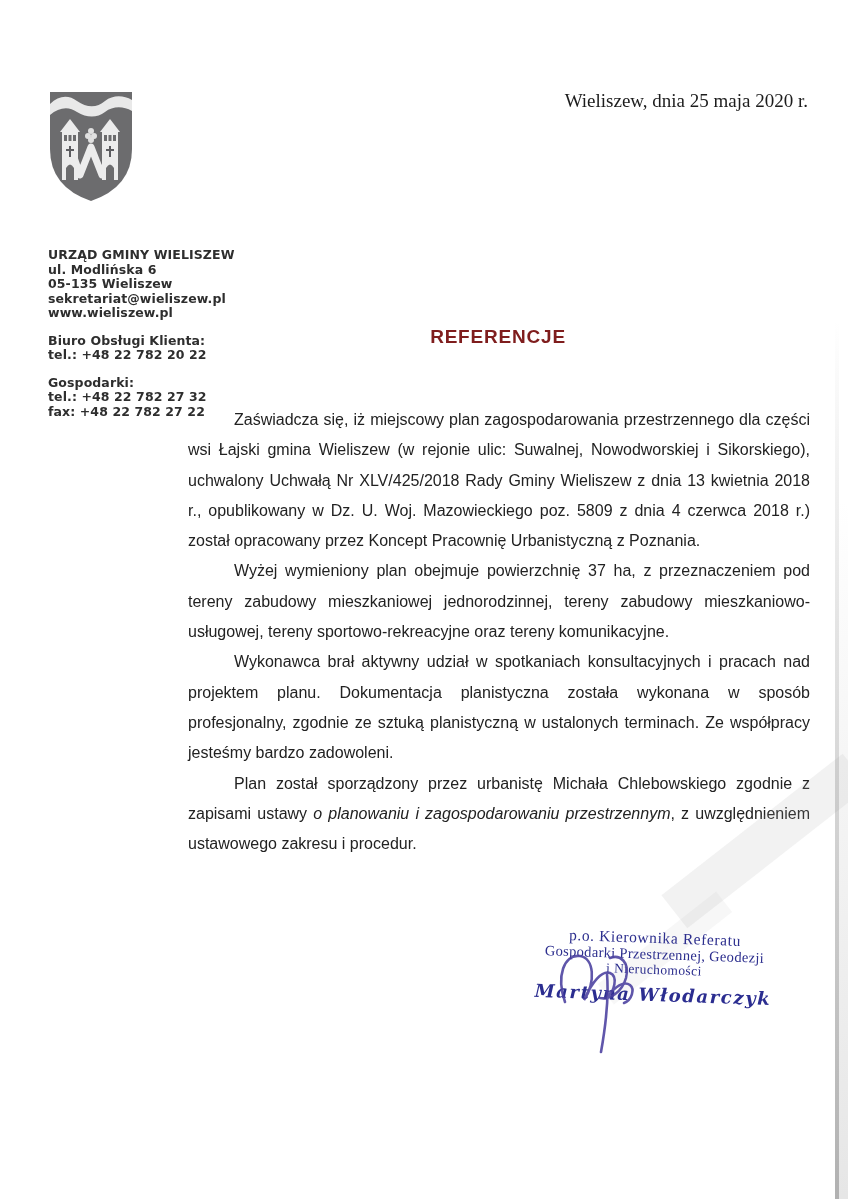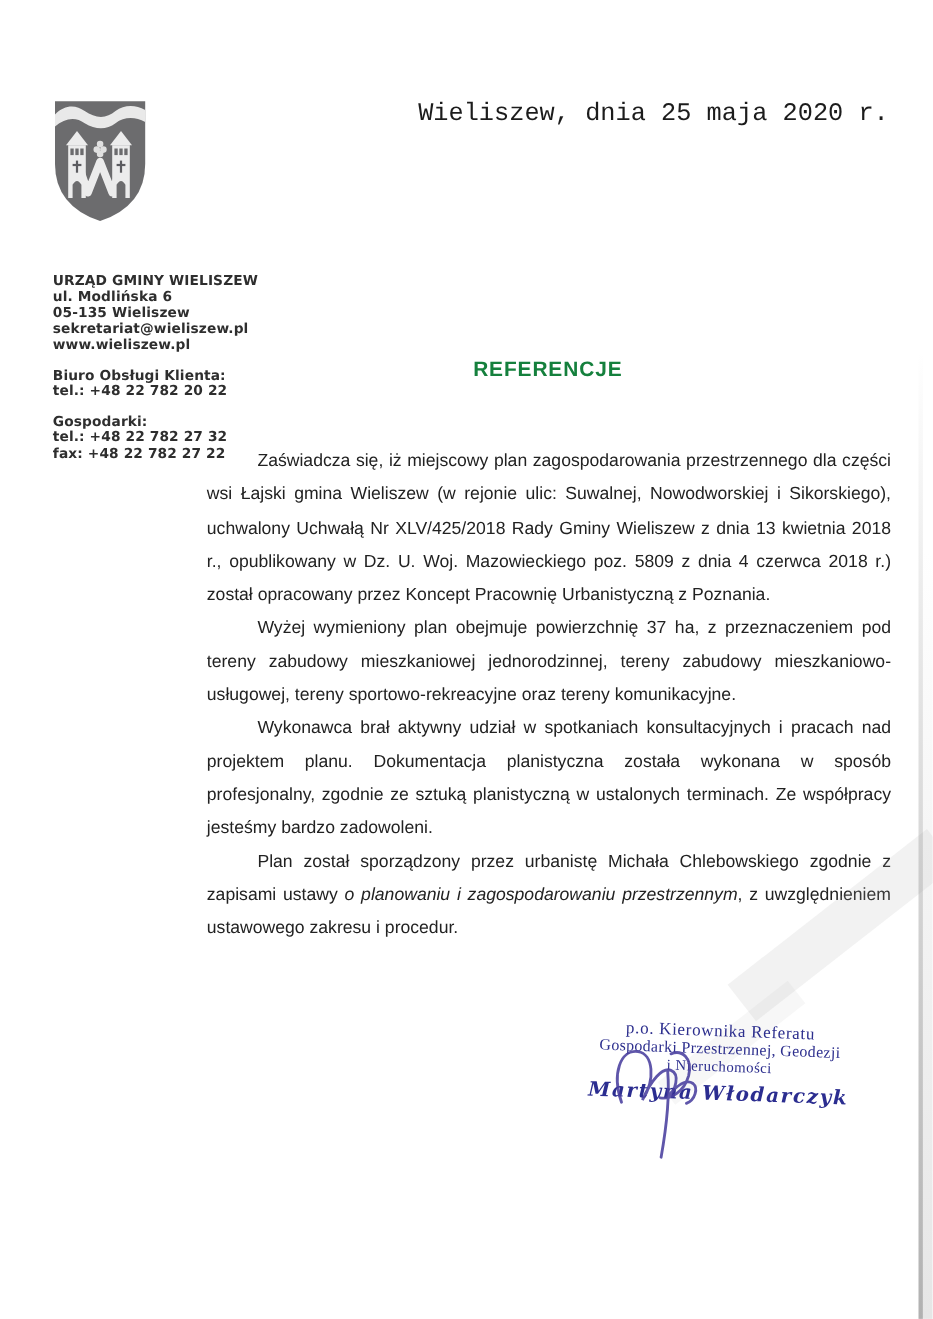--- a/index.html
+++ b/index.html
@@ -21,30 +21,30 @@
     font-size:12.5px;font-weight:bold;line-height:14.5px;
     color:#2e2e2e;letter-spacing:0.1px;margin-top:28px;
   }
   .sender .group{margin-bottom:13px;}
   .sender div{white-space:nowrap;}
 
   
   .date{
     position:absolute;left:188px;top:90px;width:620px;
     text-align:right;
-    font-family:Liberation Mono, monospace;
-    font-size:23px;color:#1c1c1c;
+    font-family:Liberation Serif, serif;
+    font-size:19px;color:#1c1c1c;
   }
 
   
   .title{
     position:absolute;left:188px;top:326px;width:620px;
     text-align:center;
     font-size:19px;font-weight:bold;letter-spacing:0.8px;
-    color:#15803d;
+    color:#7f1d1d;
   }
 
   
   .body{
     position:absolute;left:188px;top:385px;width:622px;
     font-size:16px;line-height:30.3px;
     text-align:justify;color:#222222;margin-top:20px;
   }
   .body p{margin:0;text-indent:46px;}
   .body em{font-style:italic;}

